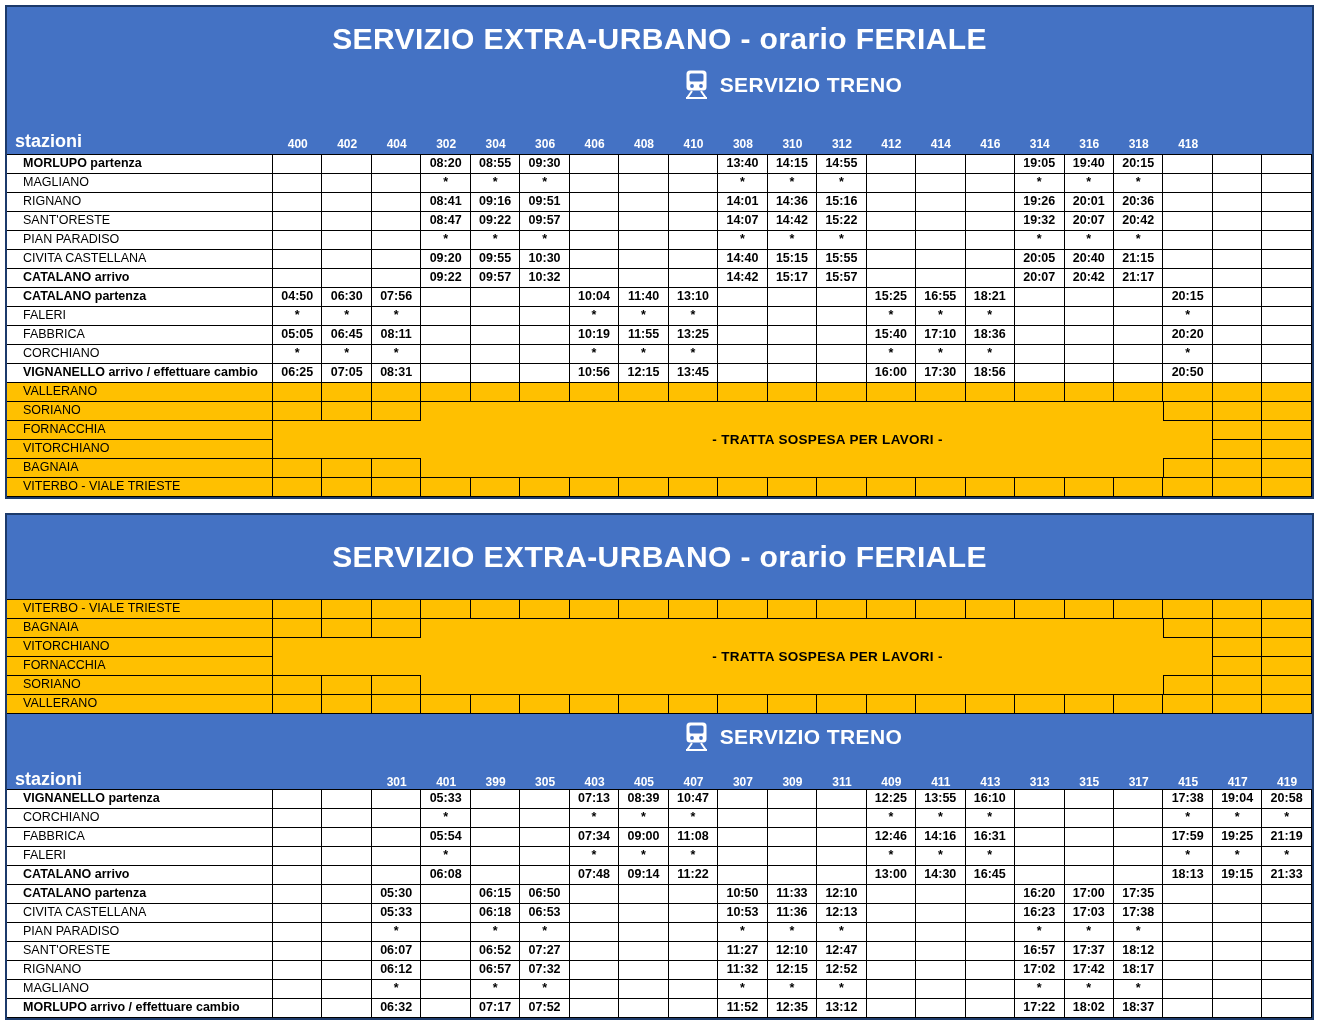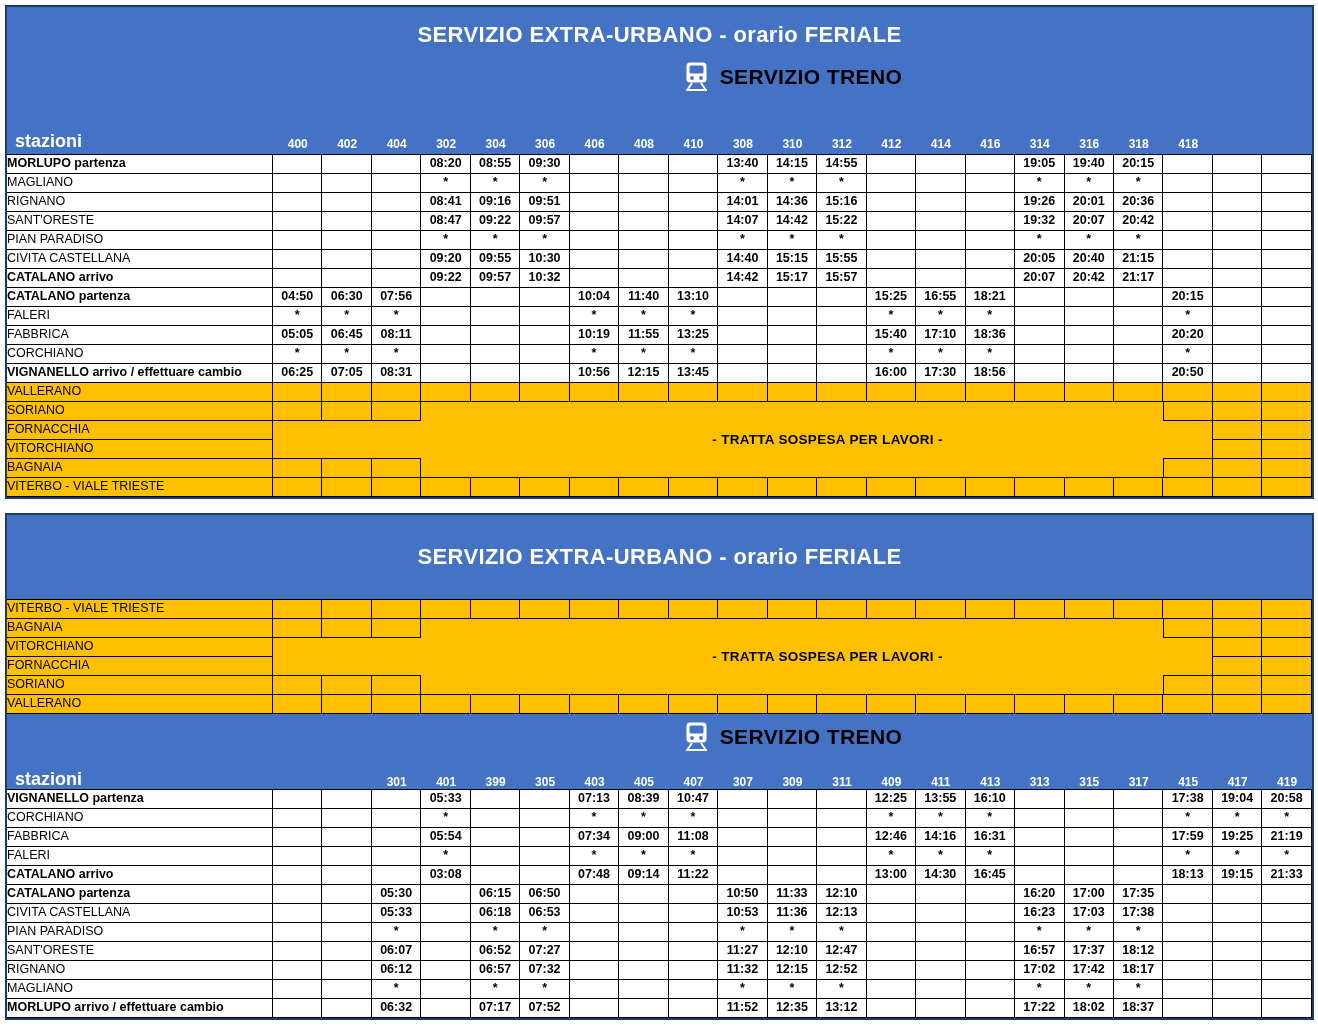--- a/index.html
+++ b/index.html
@@ -16,35 +16,35 @@
   body{position:relative;}
 
   .ttable{position:absolute;left:5px;width:1309px;border:2px solid var(--outer);background:#fff;}
   #t1{top:5px;}
   #t2{top:513px;}
 
   
   .bluehead{height:148px;background:var(--blue);display:flex;flex-direction:column;border-bottom:1px solid var(--grid);}
   .bluehead2{height:85px;background:var(--blue);display:flex;align-items:center;justify-content:center;border-bottom:1px solid var(--grid);}
   .bluemid{height:76px;background:var(--blue);display:flex;flex-direction:column;border-bottom:1px solid var(--grid);}
-  .title{color:#fff;font-weight:bold;font-size:22px;text-align:center;letter-spacing:.4px;}
+  .title{color:#fff;font-weight:bold;font-size:30px;text-align:center;letter-spacing:.4px;}
   .bluehead .title{margin-top:15px;}
-  .treno{margin-left:var(--stw);display:flex;justify-content:center;align-items:center;gap:10px;color:#000000;font-weight:bold;font-size:21px;letter-spacing:.4px;}
+  .treno{margin-left:var(--stw);display:flex;justify-content:center;align-items:center;gap:10px;color:#ffffff;font-weight:bold;font-size:21px;letter-spacing:.4px;}
   .bluehead .treno{margin-top:13px;}
   .bluemid .treno{margin-top:7px;}
   .ticon{display:flex;align-items:center;}
   .colsrow{margin-top:auto;display:flex;align-items:flex-end;}
   .stz{flex:0 0 var(--stw);color:#fff;font-weight:bold;font-size:18px;padding:0 0 2px 8px;}
   .nums{flex:1;display:flex;}
   .colnum{flex:1 1 0;text-align:center;color:#fff;font-weight:bold;font-size:12px;padding-bottom:3px;overflow:hidden;margin-top:23px;}
 
   
   .trow{display:flex;height:19px;background:#fff;}
   .cell{border-right:1px solid var(--grid);border-bottom:1px solid var(--grid);overflow:hidden;}
-  .station{flex:0 0 var(--stw);font-size:12.5px;line-height:17px;padding-left:0;white-space:nowrap;}
+  .station{flex:0 0 var(--stw);font-size:12.5px;line-height:17px;padding-left:16px;white-space:nowrap;}
   .boldrow .station{font-weight:bold;}
   .time{flex:1 1 0;font-weight:bold;font-size:12.5px;text-align:center;line-height:17px;}
 
   
   .orangesec{position:relative;}
   .orow .cell{background:var(--orange);}
   .ovA{position:absolute;background:var(--orange);top:19px;height:75px;
     left:calc(var(--stw) + 3*var(--cw));width:calc(15*var(--cw));
     border-right:1px solid var(--grid);}
   .ovB{position:absolute;background:var(--orange);top:38px;height:37px;
@@ -830,21 +830,21 @@
         <div class="cell time"></div>
         <div class="cell time">*</div>
         <div class="cell time">*</div>
         <div class="cell time">*</div>
       </div>
       <div class="trow boldrow">
         <div class="cell station">CATALANO arrivo</div>
         <div class="cell time"></div>
         <div class="cell time"></div>
         <div class="cell time"></div>
-        <div class="cell time">03:08</div>
+        <div class="cell time">06:08</div>
         <div class="cell time"></div>
         <div class="cell time"></div>
         <div class="cell time">07:48</div>
         <div class="cell time">09:14</div>
         <div class="cell time">11:22</div>
         <div class="cell time"></div>
         <div class="cell time"></div>
         <div class="cell time"></div>
         <div class="cell time">13:00</div>
         <div class="cell time">14:30</div>

